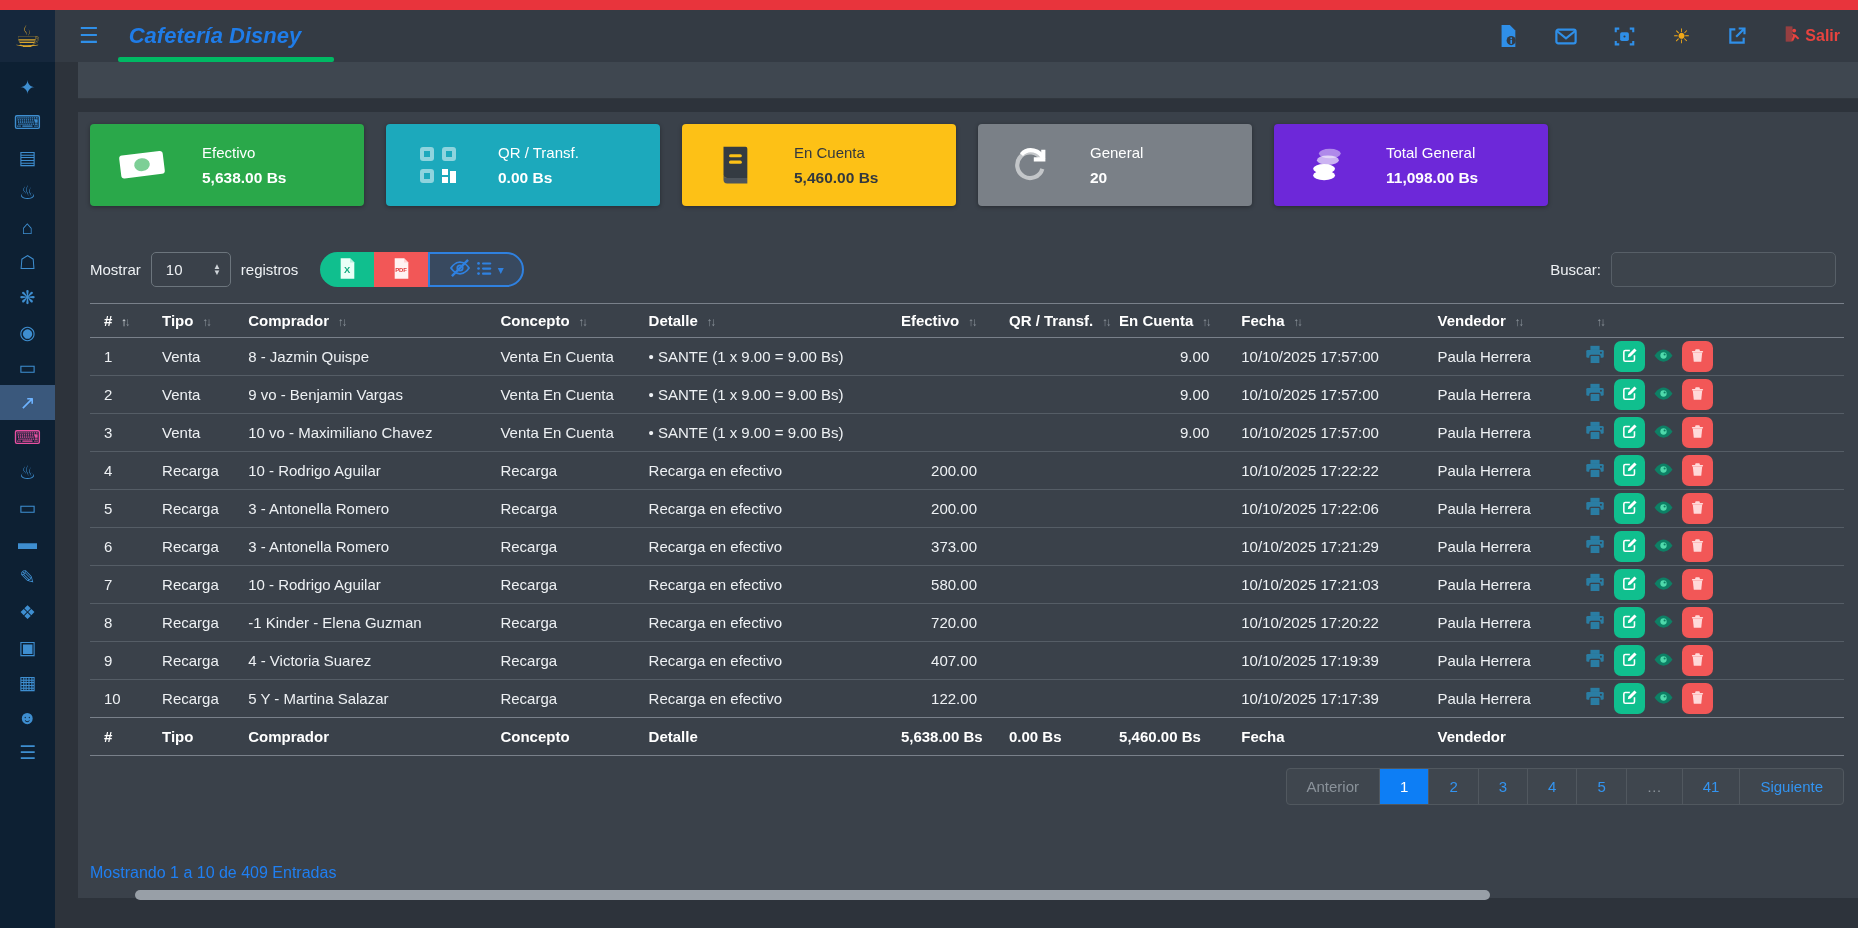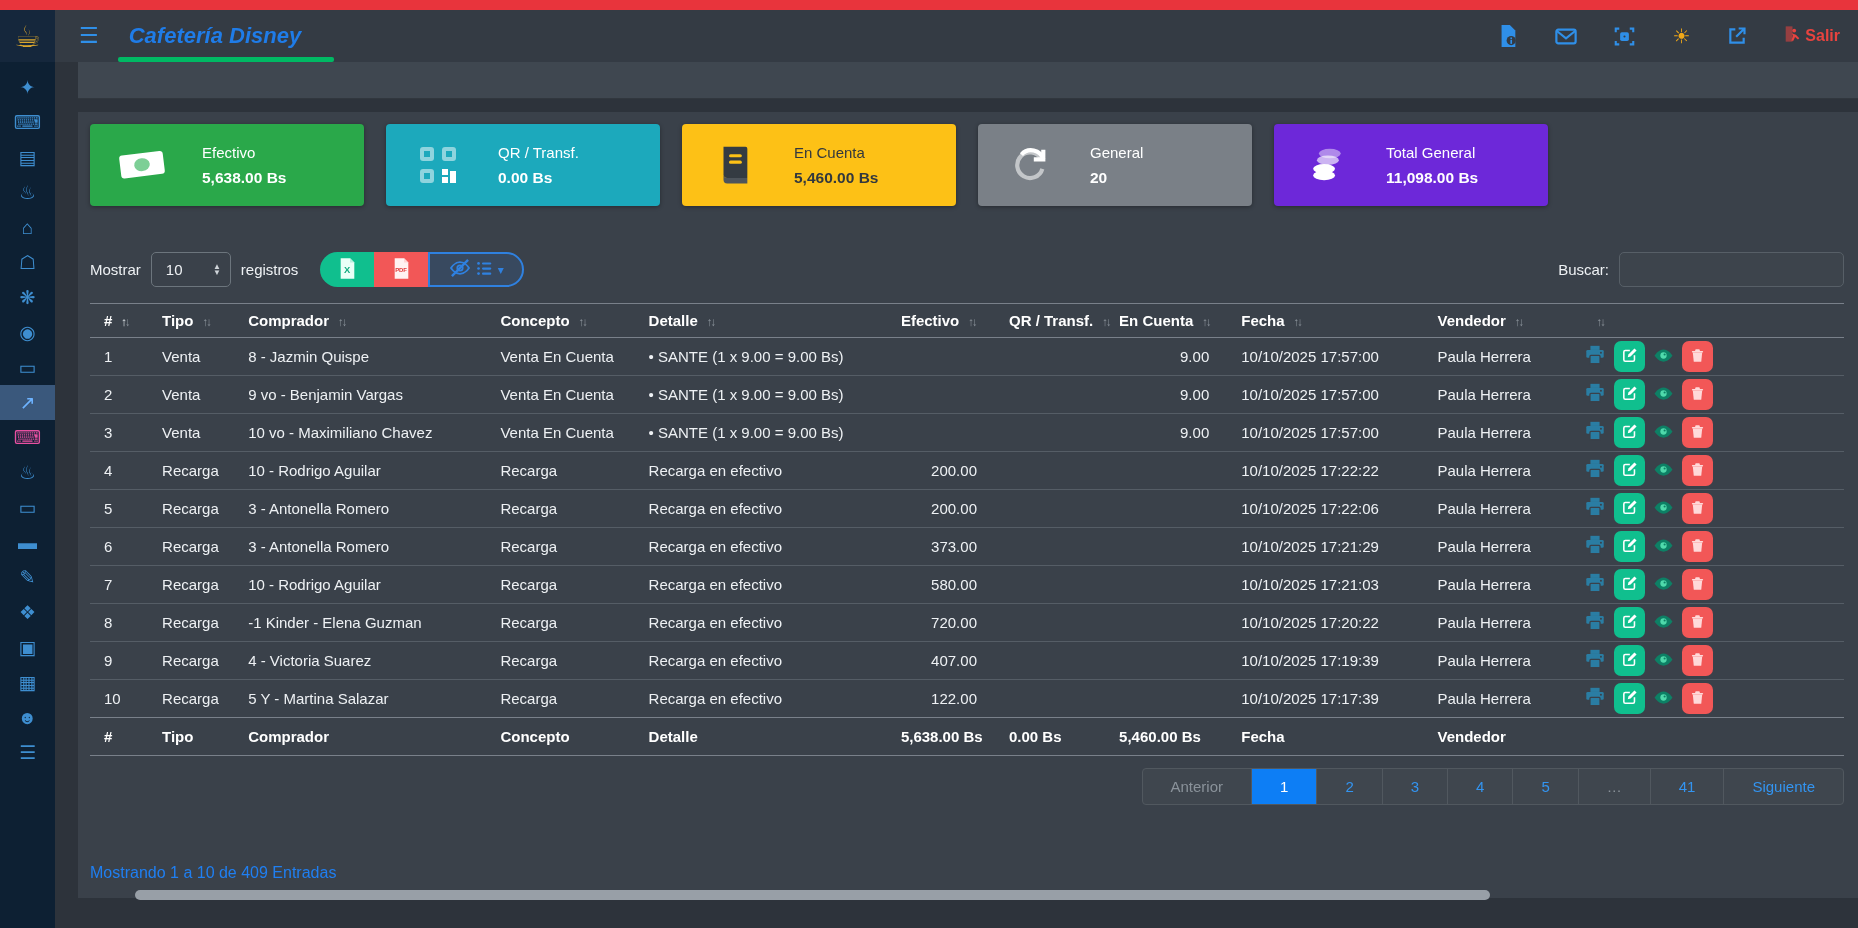--- a/index.html
+++ b/index.html
@@ -41,21 +41,21 @@
 
   
   .cards { display:grid; grid-template-columns:repeat(6,1fr); gap:22px; margin:12px 14px 0 12px; }
   .card { height:82px; border-radius:4px; display:flex; align-items:center; padding-left:28px;
           box-shadow:0 1px 4px rgba(0,0,0,.35); color:#fff; }
   .cicon { width:48px; display:flex; justify-content:center; margin-right:36px; }
   .clabel { font-size:15px; }
   .cvalue { font-size:15.5px; font-weight:bold; margin-top:8px; }
 
   
-  .controls { margin:46px 14px 0 12px; display:flex; align-items:flex-start; justify-content:space-between; }
+  .controls { margin:46px 22px 0 12px; display:flex; align-items:flex-start; justify-content:space-between; }
   .controls-left { display:flex; align-items:center; gap:10px; }
   .select { width:80px; height:35px; border:1px solid #6c757d; border-radius:5px; display:flex;
             align-items:center; justify-content:space-between; padding:0 9px 0 14px; cursor:pointer; background:#3a414a; }
   .updown { display:flex; flex-direction:column; line-height:6px; font-size:8px; color:#cfd4d9; }
   .export-group { display:flex; margin-left:12px; }
   .btn { height:35px; border:none; display:flex; align-items:center; justify-content:center; cursor:pointer; }
   .btn.excel { width:54px; background:#10bf8e; border-radius:18px 0 0 18px; }
   .btn.pdf   { width:54px; background:#f25757; }
   .btn.colvis{ width:96px; background:rgba(47,129,224,.14); border:2px solid #2f81e0; border-radius:0 18px 18px 0; gap:5px; }
   .caret { color:#2f81e0; font-size:12px; }
@@ -79,21 +79,21 @@
               justify-content:center; cursor:pointer; }
   .icon-btn.edit { background:#10bf8e; }
   .icon-btn.del  { background:#f25757; }
   tfoot td { padding:10px 10px 10px 14px; font-size:15px; font-weight:bold; color:#fff;
              border-top:1px solid #79808a; border-bottom:1px solid #79808a; white-space:nowrap; }
 
   
   .below { position:relative; margin:0 14px 0 12px; height:150px; }
   .pagination { position:absolute; right:0; top:12px; display:flex; border:1px solid #51585f;
                 border-radius:4px; overflow:hidden; background:#3f464e; }
-  .pg { padding:9px 28px; font-size:15px; color:#3394f0; border-left:1px solid #51585f; cursor:pointer; background:none; border-top:none; border-bottom:none; border-right:none; }
+  .pg { padding:9px 20px; font-size:15px; color:#3394f0; border-left:1px solid #51585f; cursor:pointer; background:none; border-top:none; border-bottom:none; border-right:none; }
   .pg:first-child { border-left:none; }
   .pg.muted { color:#8a929a; }
   .pg.active { background:#0d7ef5; color:#fff; }
   .info { position:absolute; left:0; top:108px; color:#1f7ff2; font-size:16px; }
   .hscroll { position:absolute; left:0; right:0; top:134px; height:11px; }
   .hscroll .thumb { margin-left:45px; width:1355px; height:10px; background:#989fa7; border-radius:5px; cursor:pointer; }
 </style>
 </head>
 <body>
 

